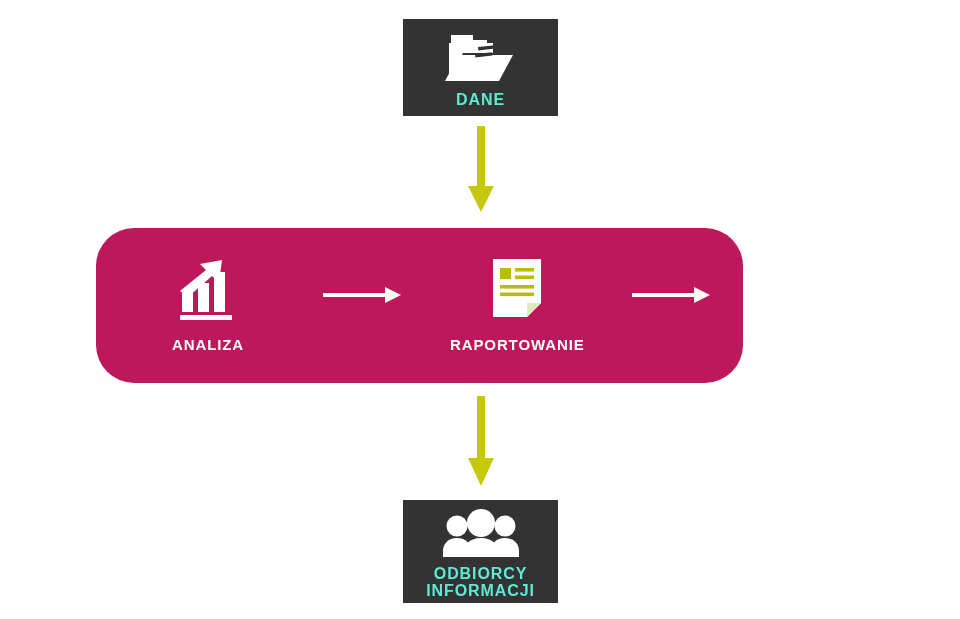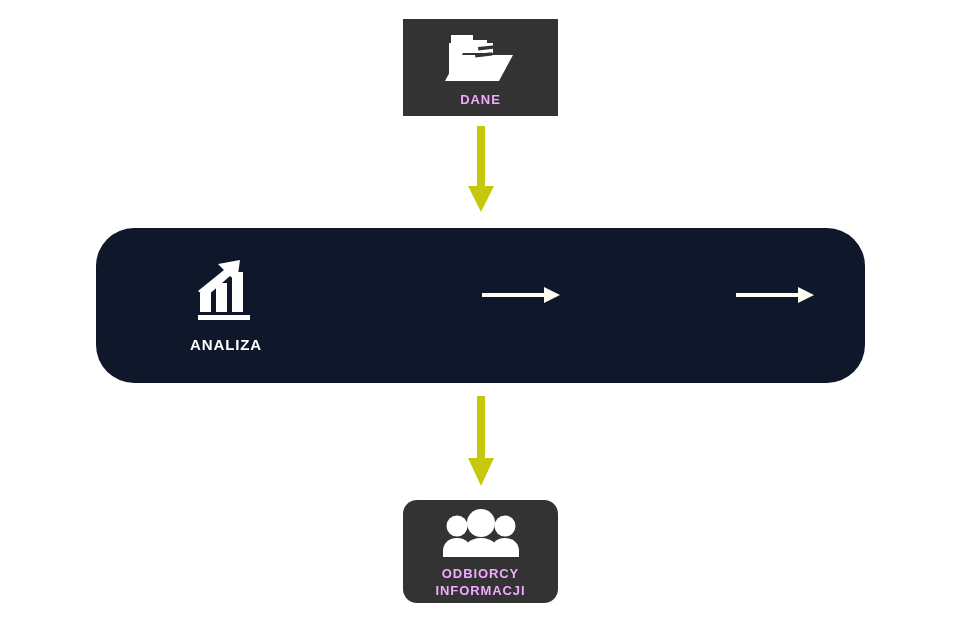--- a/index.html
+++ b/index.html
@@ -37,52 +37,51 @@
     width: 155px;
     height: 97px;
     padding-top: 10px;
   }
   #audience-box {
     left: 403px;
     top: 500px;
     width: 155px;
     height: 103px;
     padding-top: 9px;
-    border-radius: 14px;
   }
 
   .dark-icon {
     display: block;
   }
 
   .box-label {
-    color: #f0abfc;
-    font-size: 13px;
+    color: #5eead4;
+    font-size: 16px;
     font-weight: bold;
     letter-spacing: 0.9px;
     text-align: center;
     line-height: 17px;
     text-transform: uppercase;
   }
   #data-source-box .box-label { margin-top: 4px; }
   #audience-box .box-label { margin-top: 4px; }
 
   
   #process-bar {
     position: absolute;
     left: 96px;
     top: 228px;
-    width: 769px;
+    width: 647px;
     height: 155px;
-    background: #0f172a;
+    background: #be185d;
     border-radius: 38px;
     display: flex;
     align-items: center;
     justify-content: space-between;
-    padding: 0 46px;
+    padding: 0 28px;
     box-sizing: border-box;
   }
 
   .step {
     width: 168px;
     display: flex;
     flex-direction: column;
     align-items: center;
     justify-content: center;
   }
@@ -160,20 +159,34 @@
       <span class="step-label">ANALIZA</span>
     </div>
 
     <div class="h-arrow">
       <svg width="80" height="20" viewBox="0 0 80 20" aria-hidden="true">
         <rect x="0" y="8" width="66" height="4" fill="#fdfdf2"></rect>
         <path d="M62 2 L78 10 L62 18 Z" fill="#fdfdf2"></path>
       </svg>
     </div>
 
+    <div class="step">
+      <span class="step-icon">
+        <svg width="56" height="64" viewBox="0 0 56 64" aria-hidden="true">
+          <path fill="#ffffff" d="M4 2 h48 v44 l-14 14 h-34 z"></path>
+          <path fill="#e4e8c0" d="M52 46 l-14 14 v-14 z"></path>
+          <rect x="11" y="11" width="11" height="11" fill="#b9bd09"></rect>
+          <rect x="26" y="11" width="19" height="3.6" fill="#b9bd09"></rect>
+          <rect x="26" y="18.5" width="19" height="3.6" fill="#b9bd09"></rect>
+          <rect x="11" y="28" width="34" height="3.6" fill="#b9bd09"></rect>
+          <rect x="11" y="35.5" width="34" height="3.6" fill="#b9bd09"></rect>
+        </svg>
+      </span>
+      <span class="step-label">RAPORTOWANIE</span>
+    </div>
 
     <div class="h-arrow">
       <svg width="80" height="20" viewBox="0 0 80 20" aria-hidden="true">
         <rect x="0" y="8" width="66" height="4" fill="#fdfdf2"></rect>
         <path d="M62 2 L78 10 L62 18 Z" fill="#fdfdf2"></path>
       </svg>
     </div>
 
 
   </div>

